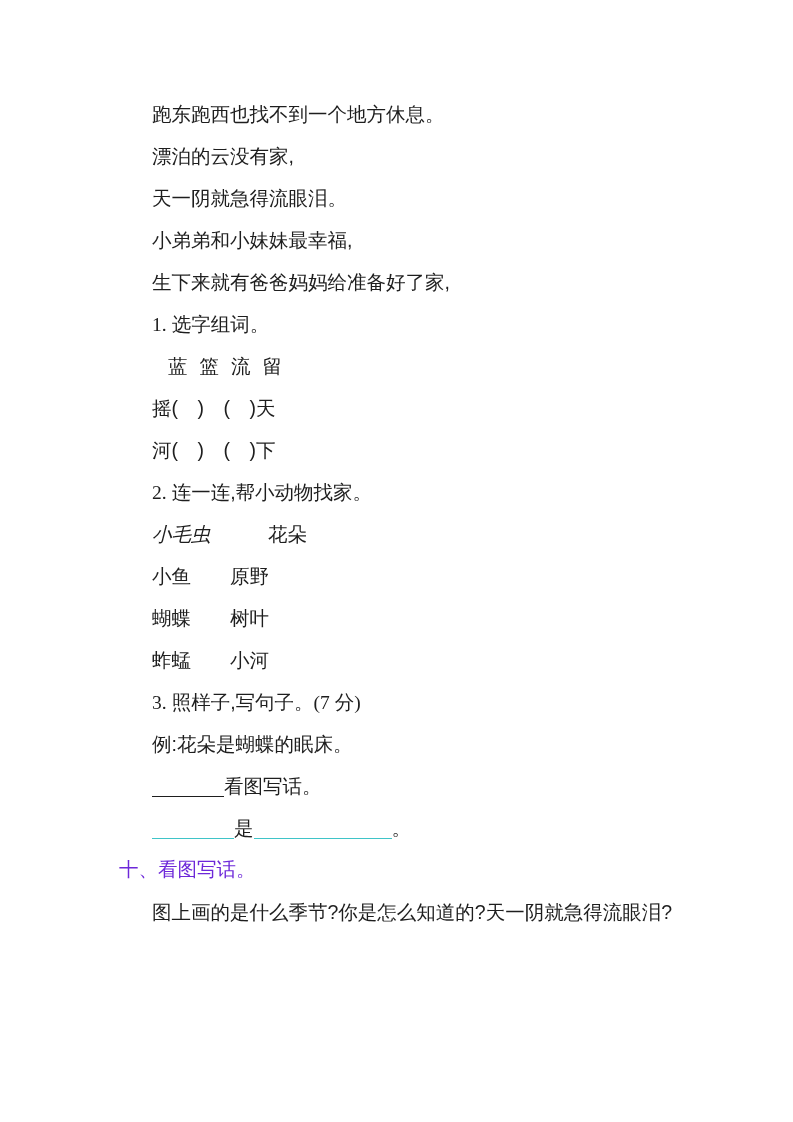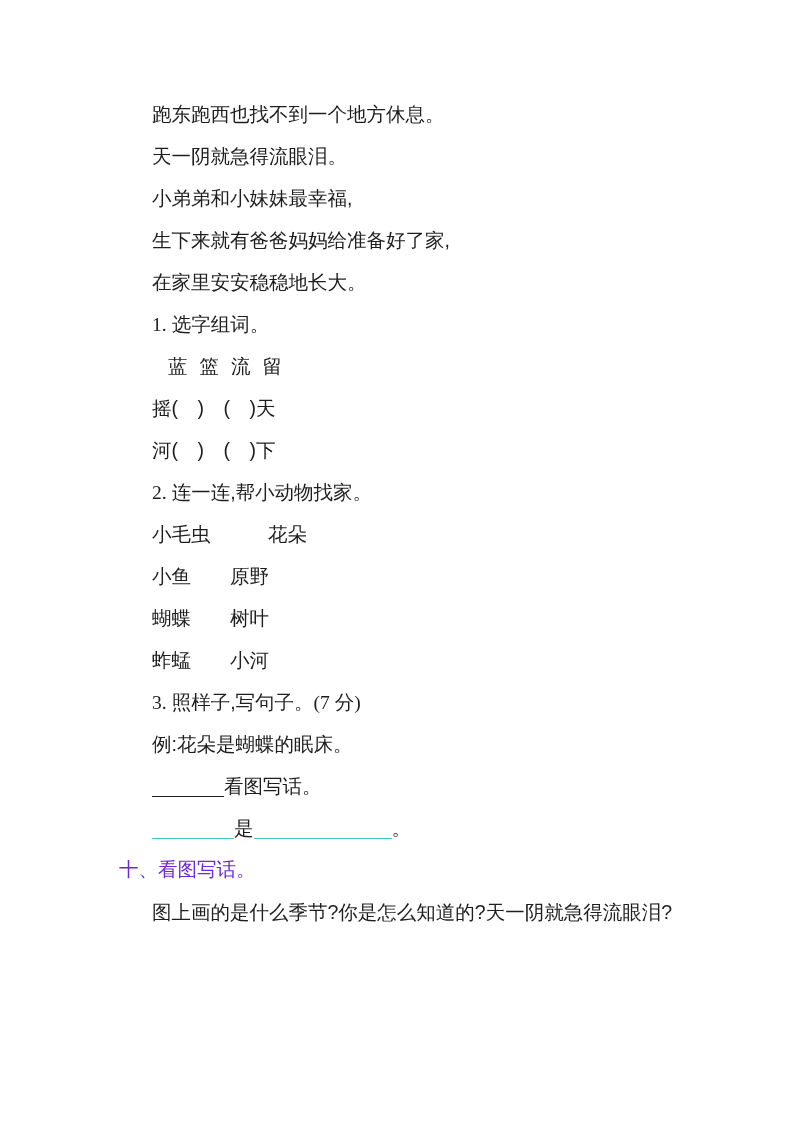--- a/index.html
+++ b/index.html
@@ -38,21 +38,21 @@
   .charbank {
     padding-left: 16px;
   }
   .bankchar {
     display: inline-block;
     margin-right: 12px;
   }
   .pair-left {
     display: inline-block;
   }
-  .pair-left.w116 { width: 116px; }
+  .pair-left.w116 { width: 116px; font-style: italic; }
   .pair-left.w78  { width: 78px; }
   .blank {
     display: inline-block;
     vertical-align: -4px;
   }
   .blank-black {
     width: 72px;
     border-bottom: 1px solid #1e1e1e;
   }
   .blank-teal {
@@ -66,24 +66,24 @@
     font-family: "Liberation Serif", "DejaVu Serif", serif;
   }
 </style>
 </head>
 <body>
 
 <div class="page">
   <div class="content">
 
     <div class="line">跑东跑西也找不到一个地方休息。</div>
+    <div class="line">漂泊的云没有家,</div>
     <div class="line">天一阴就急得流眼泪。</div>
     <div class="line">小弟弟和小妹妹最幸福,</div>
     <div class="line">生下来就有爸爸妈妈给准备好了家,</div>
-    <div class="line">在家里安安稳稳地长大。</div>
 
     <div class="line">
       <span class="serif num">1.</span><span>选字组词。</span>
     </div>
     <div class="line charbank">
       <span class="bankchar">蓝</span><span class="bankchar">篮</span><span class="bankchar">流</span><span class="bankchar">留</span>
     </div>
     <div class="line">摇(　)　(　)天</div>
     <div class="line">河(　)　(　)下</div>
 

